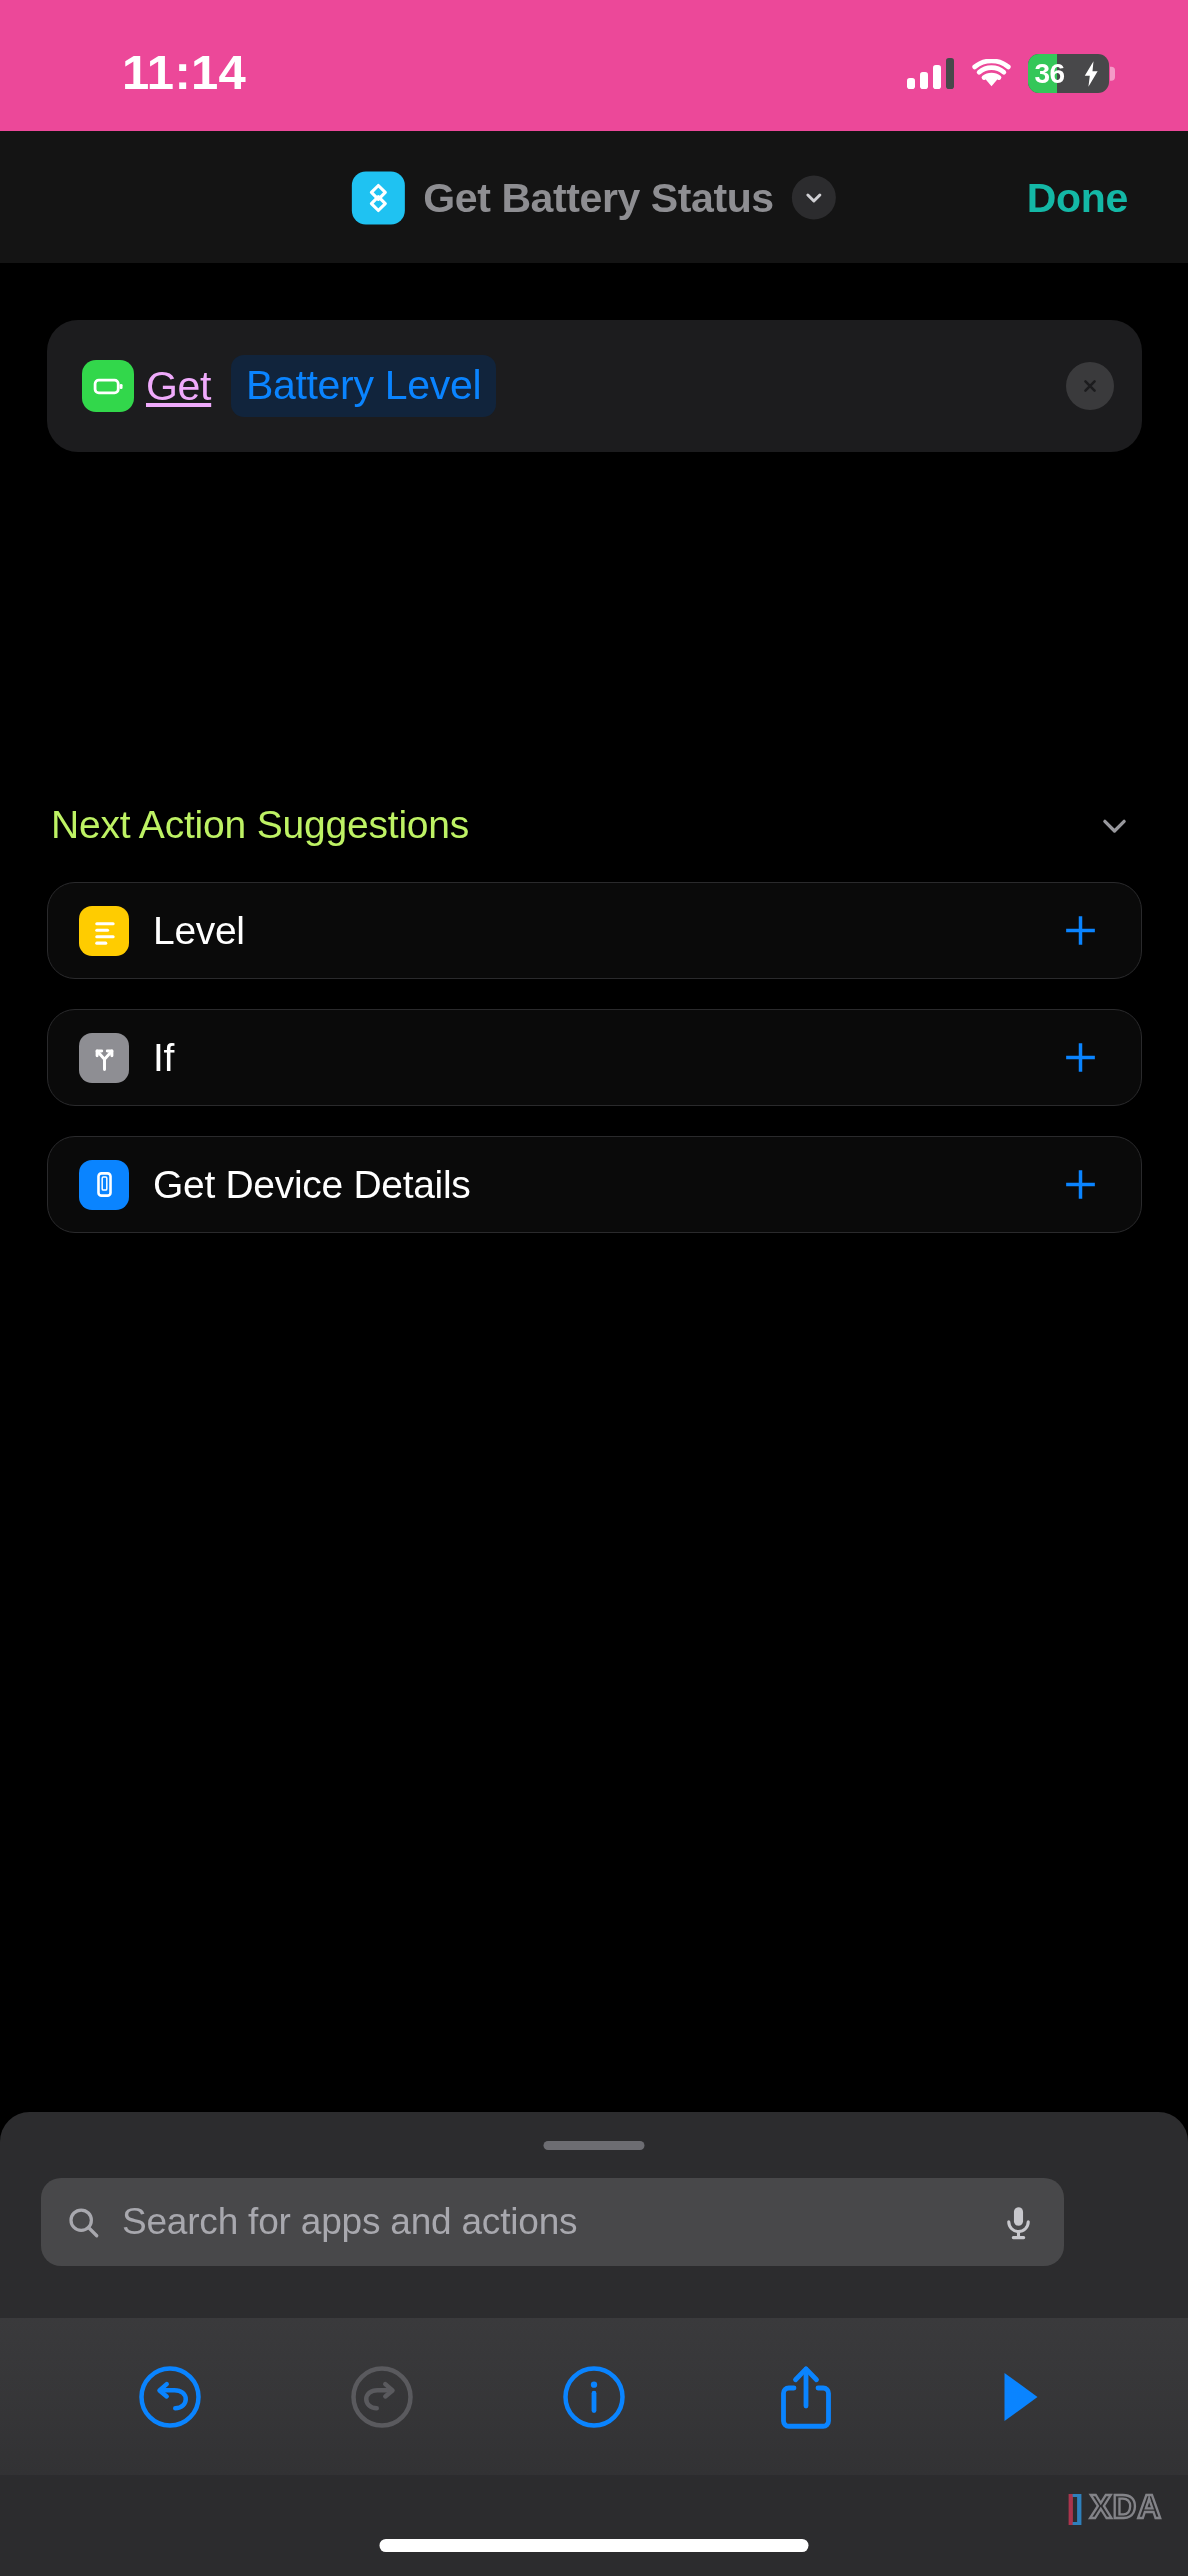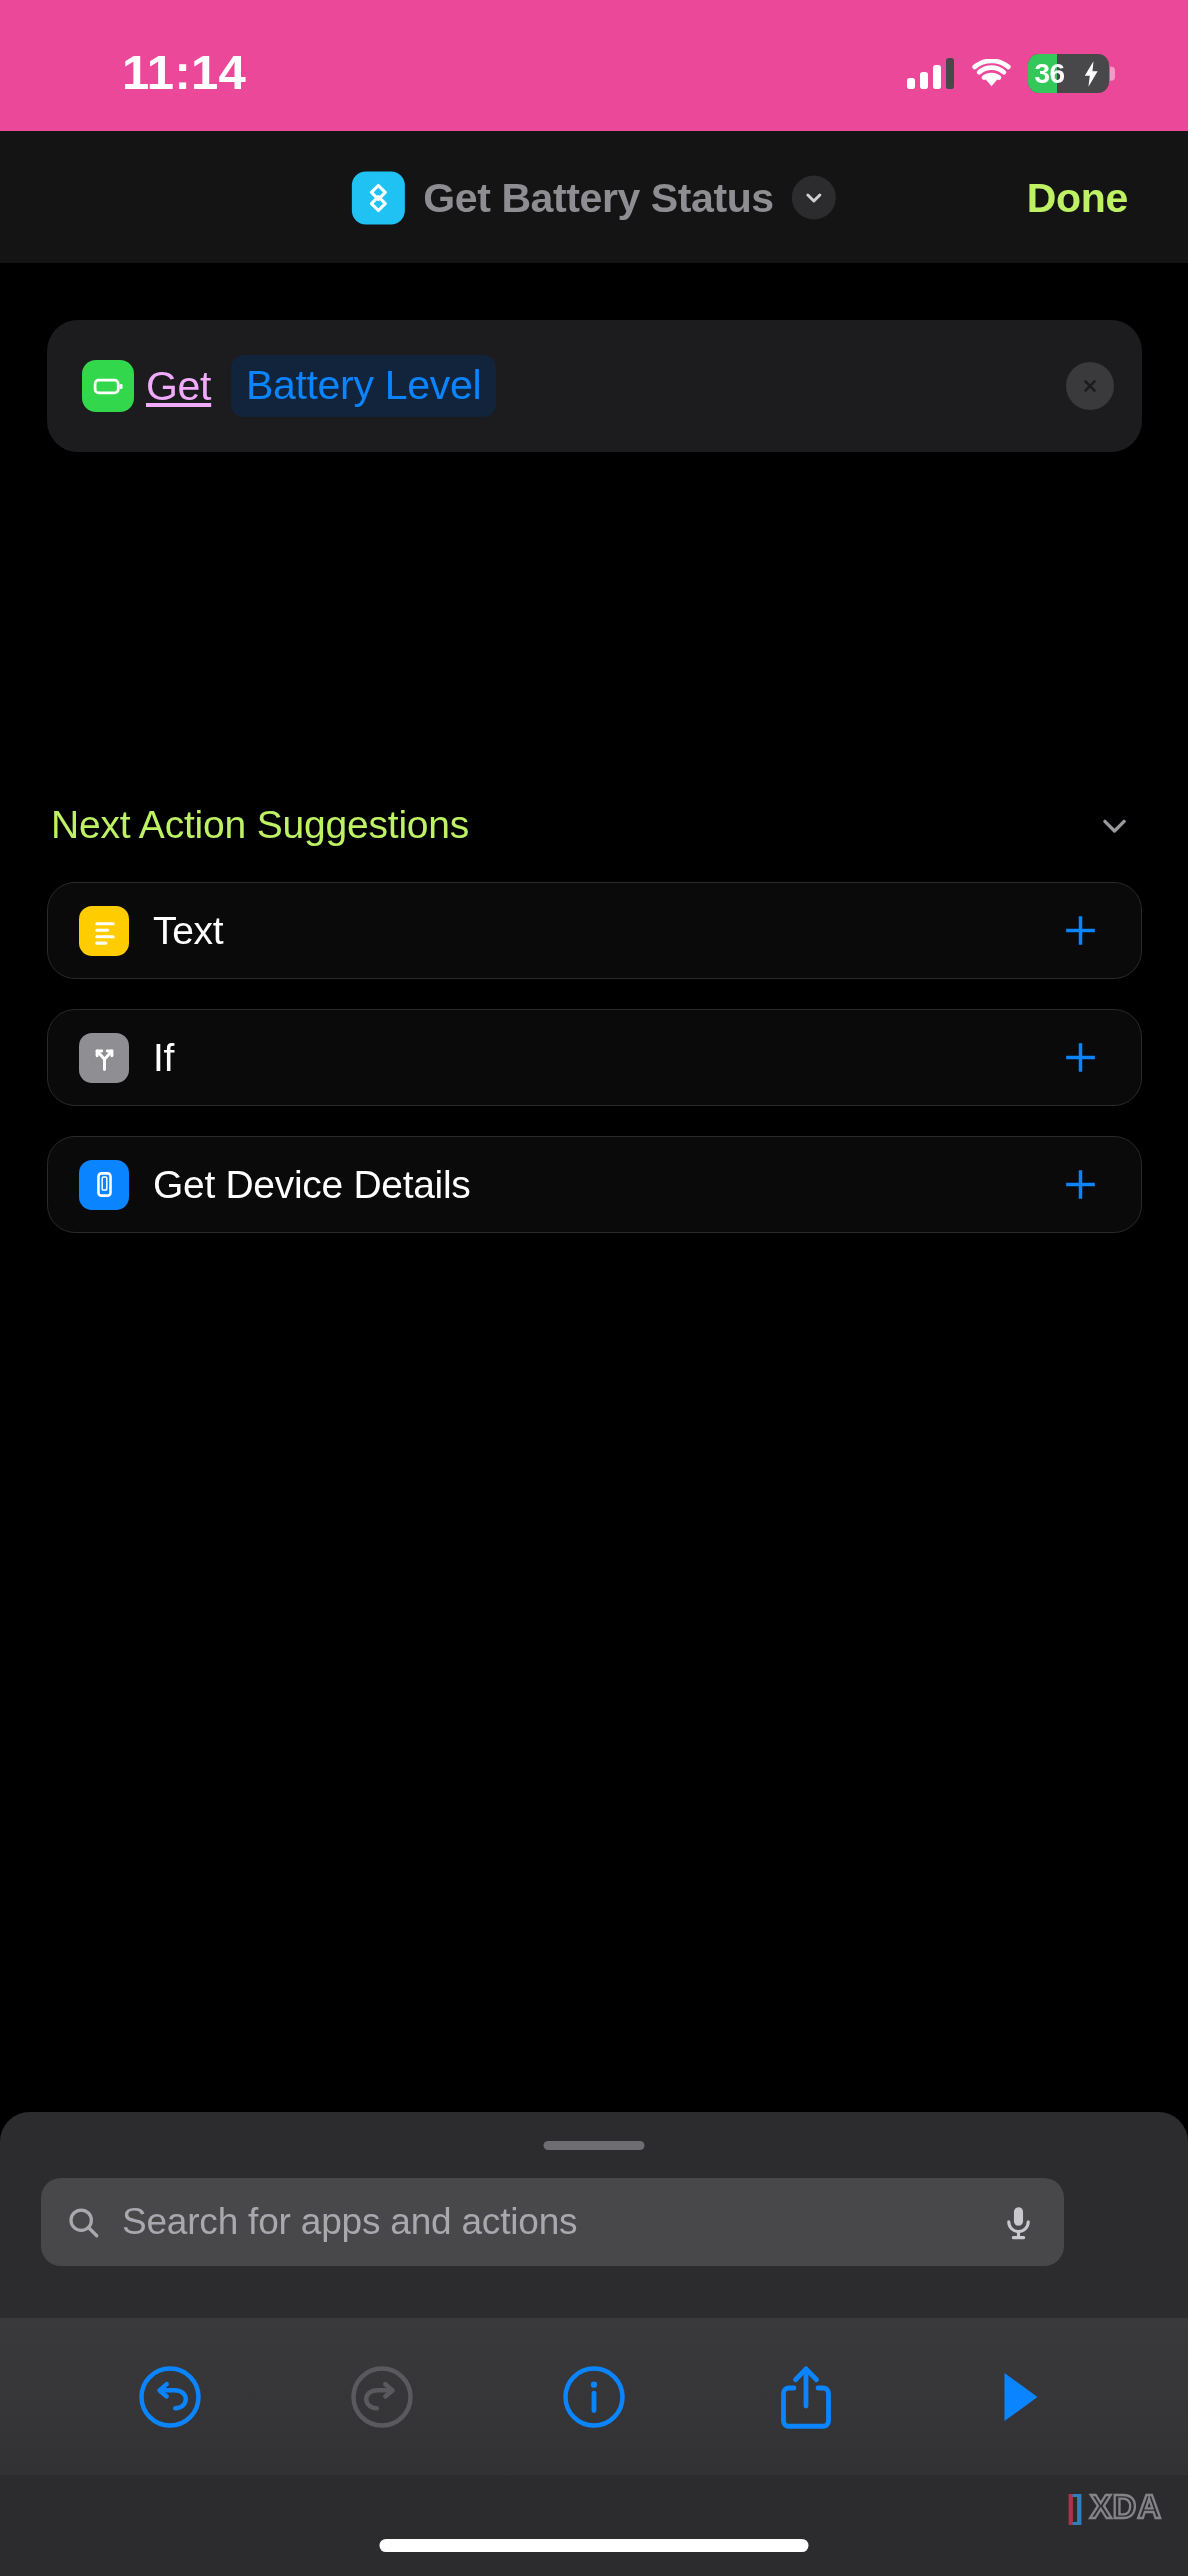--- a/index.html
+++ b/index.html
@@ -84,21 +84,21 @@
     letter-spacing:-0.4px; white-space:nowrap;
   }
   #nav-chevron {
     width:44px; height:44px; border-radius:50%;
     background:#2c2c2e;
     display:flex; align-items:center; justify-content:center;
     flex:none;
   }
   #done-button {
     position:absolute; right:60px; top:50%; transform:translateY(-50%);
-    font-size:41px; font-weight:600; color:#bef264;
+    font-size:41px; font-weight:600; color:#14b8a6;
     letter-spacing:-0.3px;
   }
 
   
   #content {
     position:absolute; top:263px; left:0; width:1188px; bottom:0;
     background:#000;
   }
 
   
@@ -326,21 +326,21 @@
 
     <div class="suggest-row" id="row-text">
       <div class="row-icon" style="background:#ffcc00">
         <svg viewBox="0 0 40 40" width="37" height="37">
           <rect x="10" y="11" width="21" height="3.4" rx="1.7" fill="#fff"></rect>
           <rect x="10" y="18" width="15" height="3.4" rx="1.7" fill="#fff"></rect>
           <rect x="10" y="25" width="21" height="3.4" rx="1.7" fill="#fff"></rect>
           <rect x="10" y="32" width="13" height="3.4" rx="1.7" fill="#fff"></rect>
         </svg>
       </div>
-      <div class="row-label">Text</div>
+      <div class="row-label">Level</div>
       <div class="row-add">
         <svg viewBox="0 0 40 40" width="41" height="41">
           <path d="M20 6 V34 M6 20 H34" stroke="#0a84ff" stroke-width="3.4" stroke-linecap="butt"></path>
         </svg>
       </div>
     </div>
 
     <div class="suggest-row" id="row-gdd">
       <div class="row-icon" style="background:#0a84ff">
         <svg viewBox="0 0 40 40" width="37" height="37">

